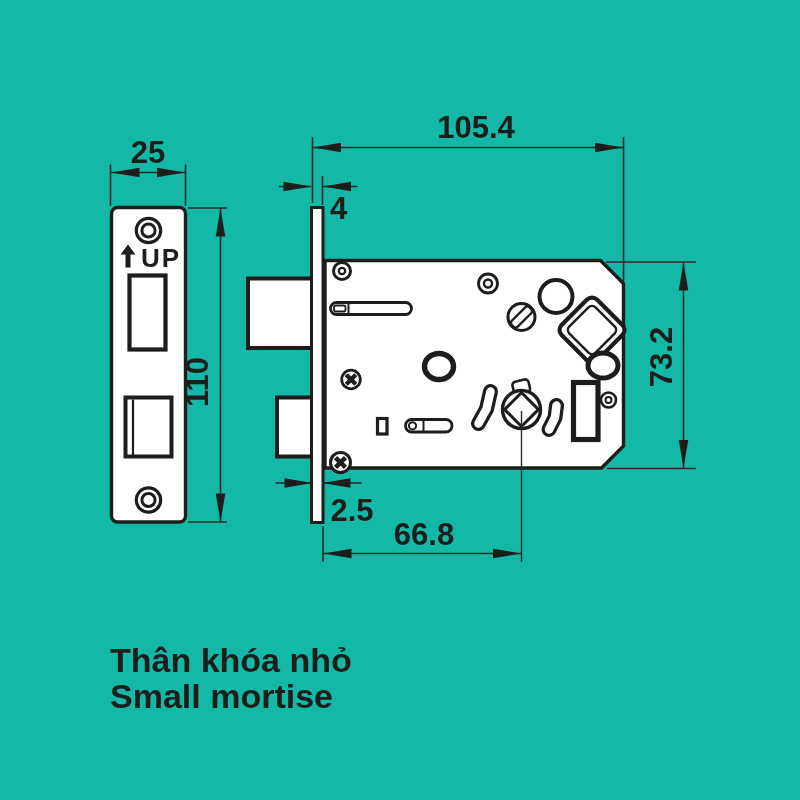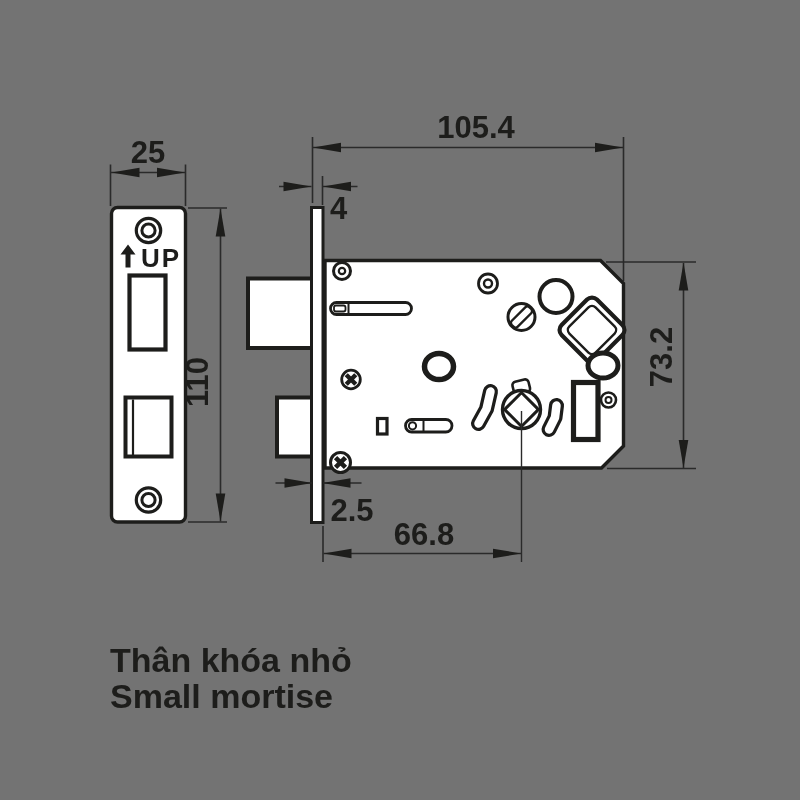--- a/index.html
+++ b/index.html
@@ -1,19 +1,19 @@
 <!DOCTYPE html>
 <html><head>
 <meta charset="utf-8">
 <style>
   html,body{margin:0;padding:0;background:#ffffff;}
   .canvas{
     position:relative;
     width:800px;height:800px;
-    background:#737373;
+    background:#14b8a6;
     font-family:"Liberation Sans", sans-serif;
     overflow:hidden;
   }
   svg{position:absolute;left:0;top:0;}
   .dim-text{
     font-family:"Liberation Sans", sans-serif;
     font-weight:bold;
     font-size:31px;
     fill:#1d1d1b;
   }

